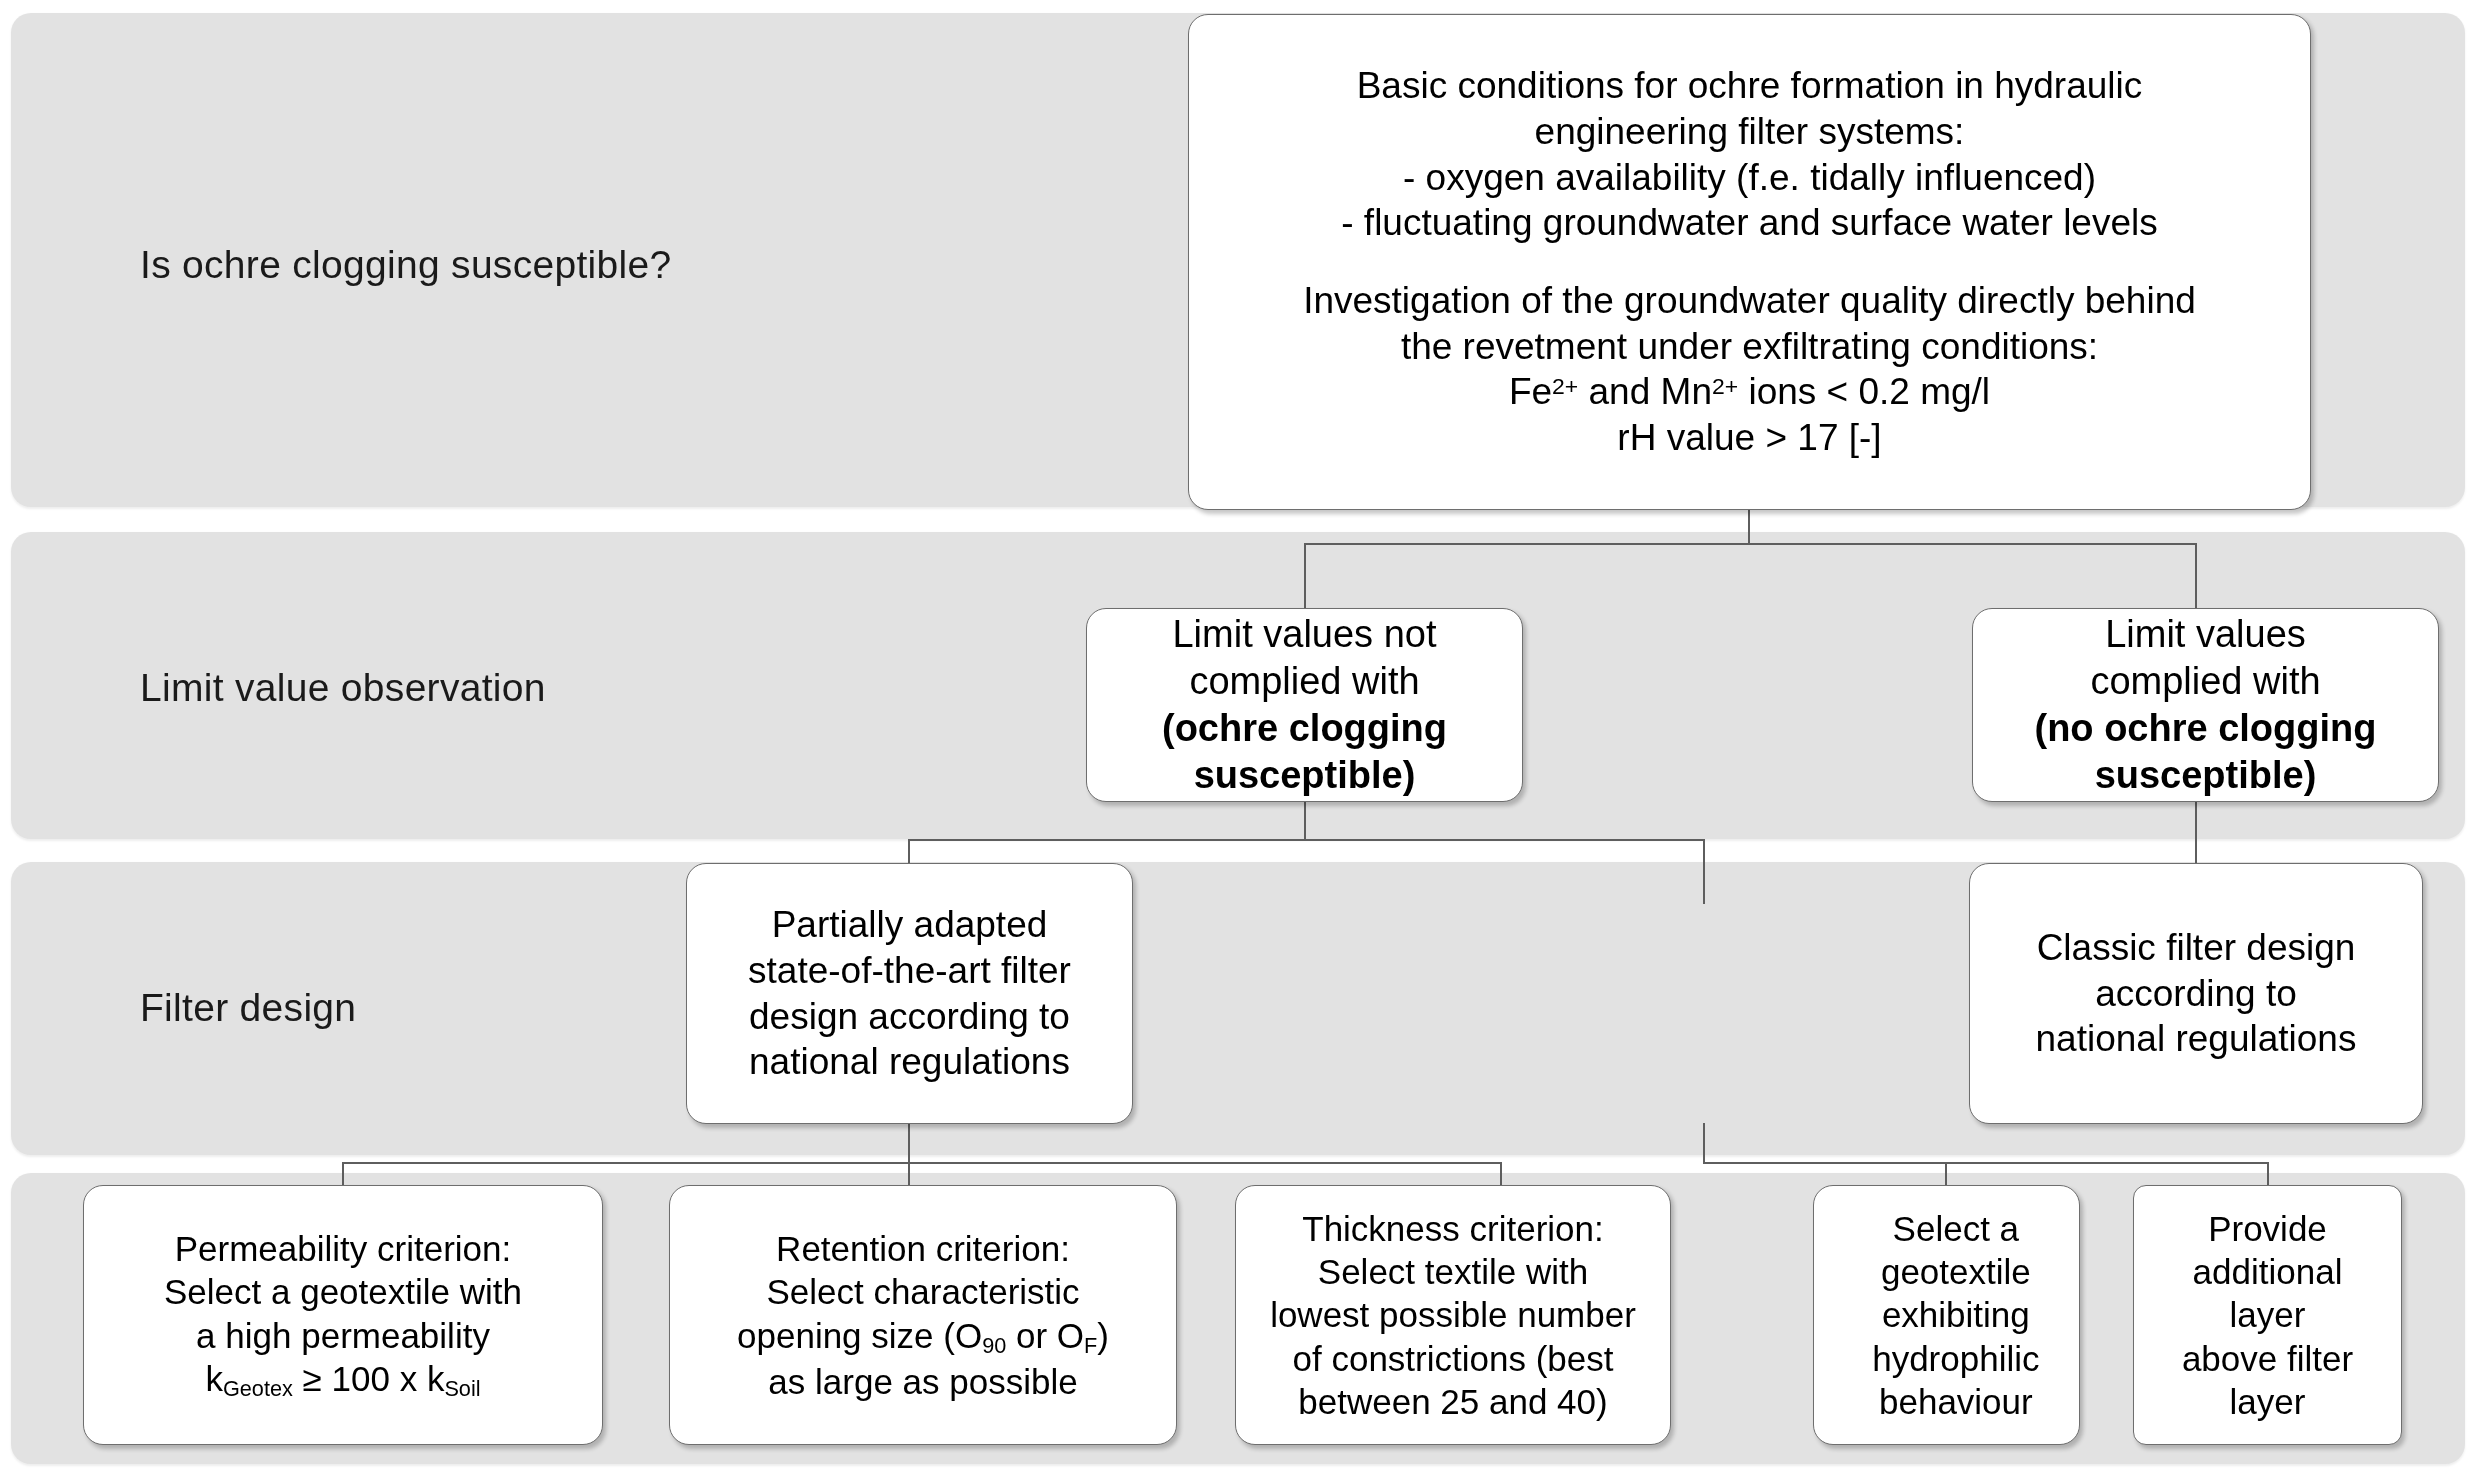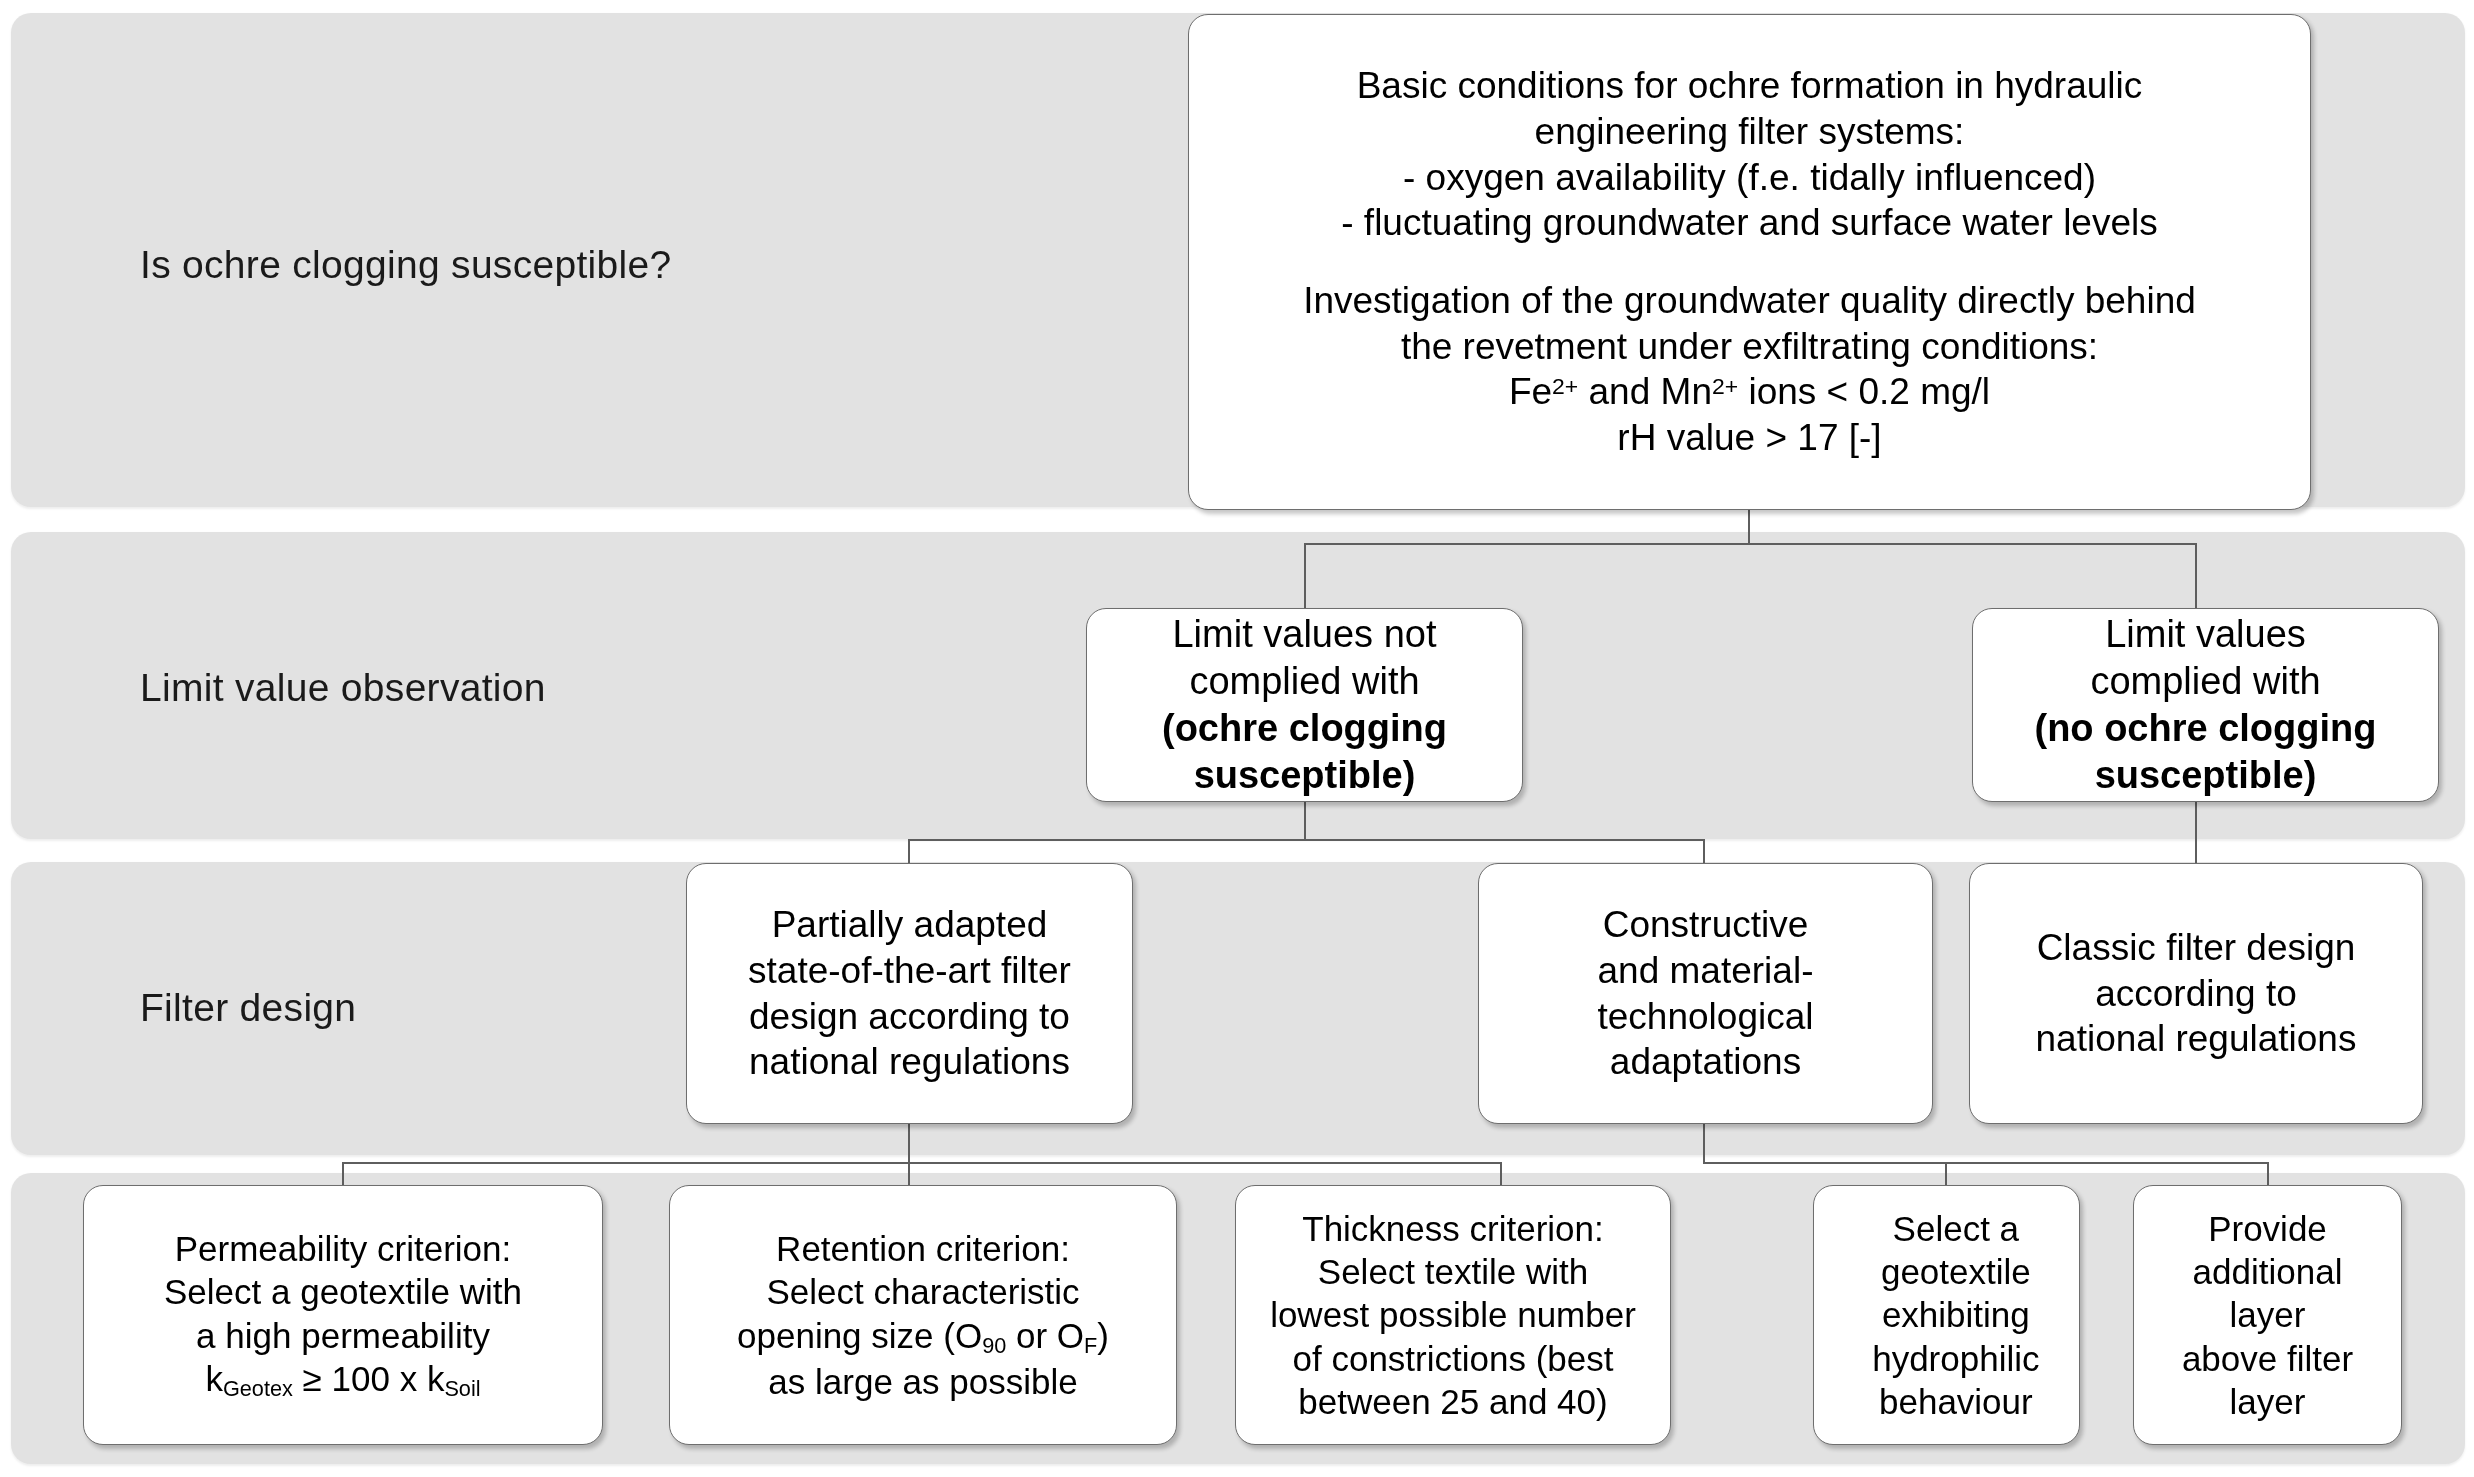--- a/index.html
+++ b/index.html
@@ -124,28 +124,20 @@
 
   <div class="node" style="left:686px;top:863px;width:447px;height:261px;font-size:37px;">
     <span class="txt">
       <span>Partially adapted</span><br>
       <span>state-of-the-art filter</span><br>
       <span>design according to</span><br>
       <span>national regulations</span>
     </span>
   </div>
 
-  <div class="node" style="left:1478px;top:863px;width:455px;height:261px;font-size:37px;">
-    <span class="txt">
-      <span>Constructive</span><br>
-      <span>and material-</span><br>
-      <span>technological</span><br>
-      <span>adaptations</span>
-    </span>
-  </div>
 
   <div class="node" style="left:1969px;top:863px;width:454px;height:261px;font-size:37px;">
     <span class="txt">
       <span>Classic filter design</span><br>
       <span>according to</span><br>
       <span>national regulations</span>
     </span>
   </div>
 
   <div class="node" style="left:83px;top:1185px;width:520px;height:260px;font-size:35px;">
@@ -179,21 +171,21 @@
   <div class="node" style="left:1813px;top:1185px;width:267px;height:260px;font-size:35px;padding-left:27px;">
     <span class="txt">
       <span>Select a</span><br>
       <span>geotextile</span><br>
       <span>exhibiting</span><br>
       <span>hydrophilic</span><br>
       <span>behaviour</span>
     </span>
   </div>
 
-  <div class="node" style="left:2133px;top:1185px;width:269px;height:260px;font-size:35px;">
+  <div class="node" style="left:2133px;top:1185px;width:269px;height:260px;font-size:35px;border-radius:13px;">
     <span class="txt">
       <span>Provide</span><br>
       <span>additional</span><br>
       <span>layer</span><br>
       <span>above filter</span><br>
       <span>layer</span>
     </span>
   </div>
 
 </div>

